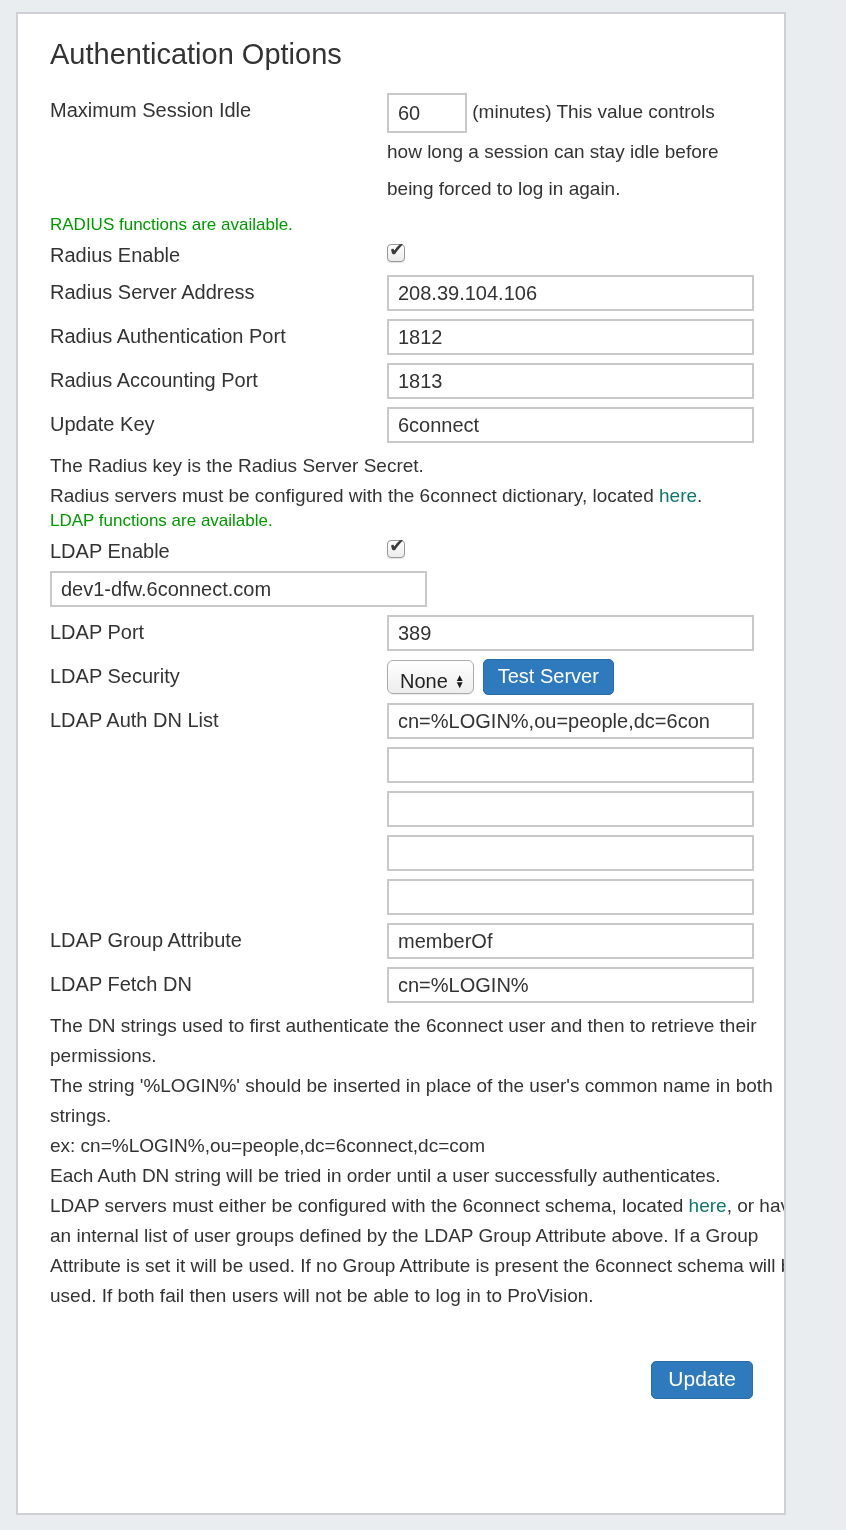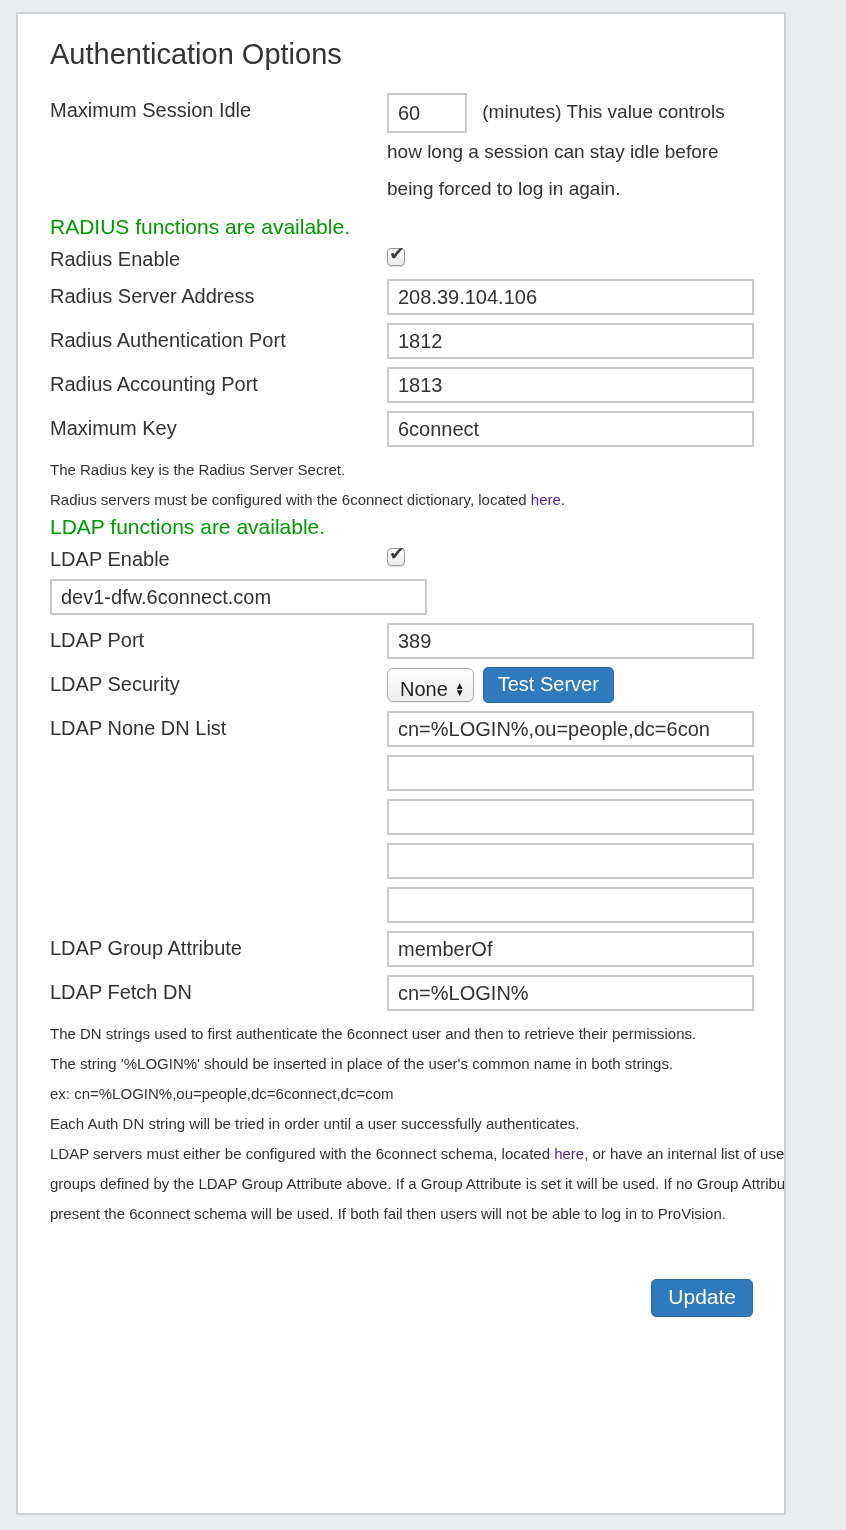--- a/index.html
+++ b/index.html
@@ -18,59 +18,59 @@
     border: 2px solid #cdd1d5;
     overflow: hidden;
   }
   .inner { padding: 24px 30px 0 32px; }
 
   h1.page-title {
     font-size: 29px; font-weight: 400; color: #333;
     margin: 0 0 22px 0; letter-spacing: 0;
   }
   h2.section-header {
-    font-size: 21px; font-weight: 400; color: #009900;
+    font-size: 17px; font-weight: 400; color: #009900;
     margin: 0 0 7px 0;
   }
 
   .row { display: flex; align-items: flex-start; margin-bottom: 8px; }
   .row .label {
     width: 337px; flex: none;
     font-size: 20px; color: #333; padding-top: 6px;
   }
   .row .label.spacer { visibility: hidden; }
 
   input.text-input {
     width: 377px; height: 36px;
     border: 2px solid #c9c9c9; border-radius: 0;
     font-family: "Liberation Sans", sans-serif;
     font-size: 20px; color: #333;
     padding: 0 9px; background: #fff; outline: none;
   }
-  input.small-input { width: 80px; height: 40px; vertical-align: middle; margin-right: 10px; }
+  input.small-input { width: 80px; height: 40px; vertical-align: middle; }
 
   .session-field { width: 432px; font-size: 19px; line-height: 37px; color: #333; }
 
   .checkbox {
     width: 18px; height: 18px; margin-top: 5px;
     border: 1px solid #989898; border-radius: 4px;
     background: linear-gradient(#fefefe, #ebebeb);
     box-shadow: 0 1px 1px rgba(0,0,0,0.12);
     position: relative; cursor: default;
   }
   .checkbox .check {
     position: absolute; left: 1px; top: -7px;
     font-size: 19px; color: #3c3c3c;
   }
 
   p.note {
-    font-size: 15px; line-height: 30px; color: #333;
+    font-size: 19px; line-height: 30px; color: #333;
     margin: 0 0 0 0; width: 776px;
   }
-  a.inline-link { color: #4c1d95; text-decoration: none; cursor: pointer; }
+  a.inline-link { color: #0f766e; text-decoration: none; cursor: pointer; }
 
   .security-row .field { display: flex; align-items: center; }
   .select-box {
     height: 34px; min-width: 80px;
     border: 1px solid #ababab; border-radius: 6px;
     background: linear-gradient(#ffffff, #ededed);
     box-shadow: 0 1px 1px rgba(0,0,0,0.08);
     display: inline-flex; align-items: center;
     padding: 8px 8px 0 12px; cursor: default;
   }
@@ -129,21 +129,21 @@
     </div>
     <div class="row">
       <div class="label">Radius Authentication Port</div>
       <input class="text-input" type="text" value="1812" style="">
     </div>
     <div class="row">
       <div class="label">Radius Accounting Port</div>
       <input class="text-input" type="text" value="1813" style="">
     </div>
     <div class="row">
-      <div class="label">Maximum Key</div>
+      <div class="label">Update Key</div>
       <input class="text-input" type="text" value="6connect" style="">
     </div>
 
     <p class="note mt-sm">The Radius key is the Radius Server Secret.</p>
 
     <p class="note mt-md"><span>Radius servers must be configured with the 6connect dictionary, located </span><a class="inline-link">here</a><span>.</span></p>
 
     <h2 class="section-header mt-lg">LDAP functions are available.</h2>
 
     <div class="row">
@@ -169,21 +169,21 @@
           <span class="select-arrows">
             <span>▲</span>
             <span>▼</span>
           </span>
         </div>
         <button class="btn test-btn">Test Server</button>
       </div>
     </div>
 
     <div class="row">
-      <div class="label">LDAP None DN List</div>
+      <div class="label">LDAP Auth DN List</div>
       <input class="text-input" type="text" value="cn=%LOGIN%,ou=people,dc=6con" style="">
     </div>
     <div class="row">
       <div class="label spacer"></div>
       <input class="text-input" type="text" value="" style="">
     </div>
     <div class="row">
       <div class="label spacer"></div>
       <input class="text-input" type="text" value="" style="">
     </div>

